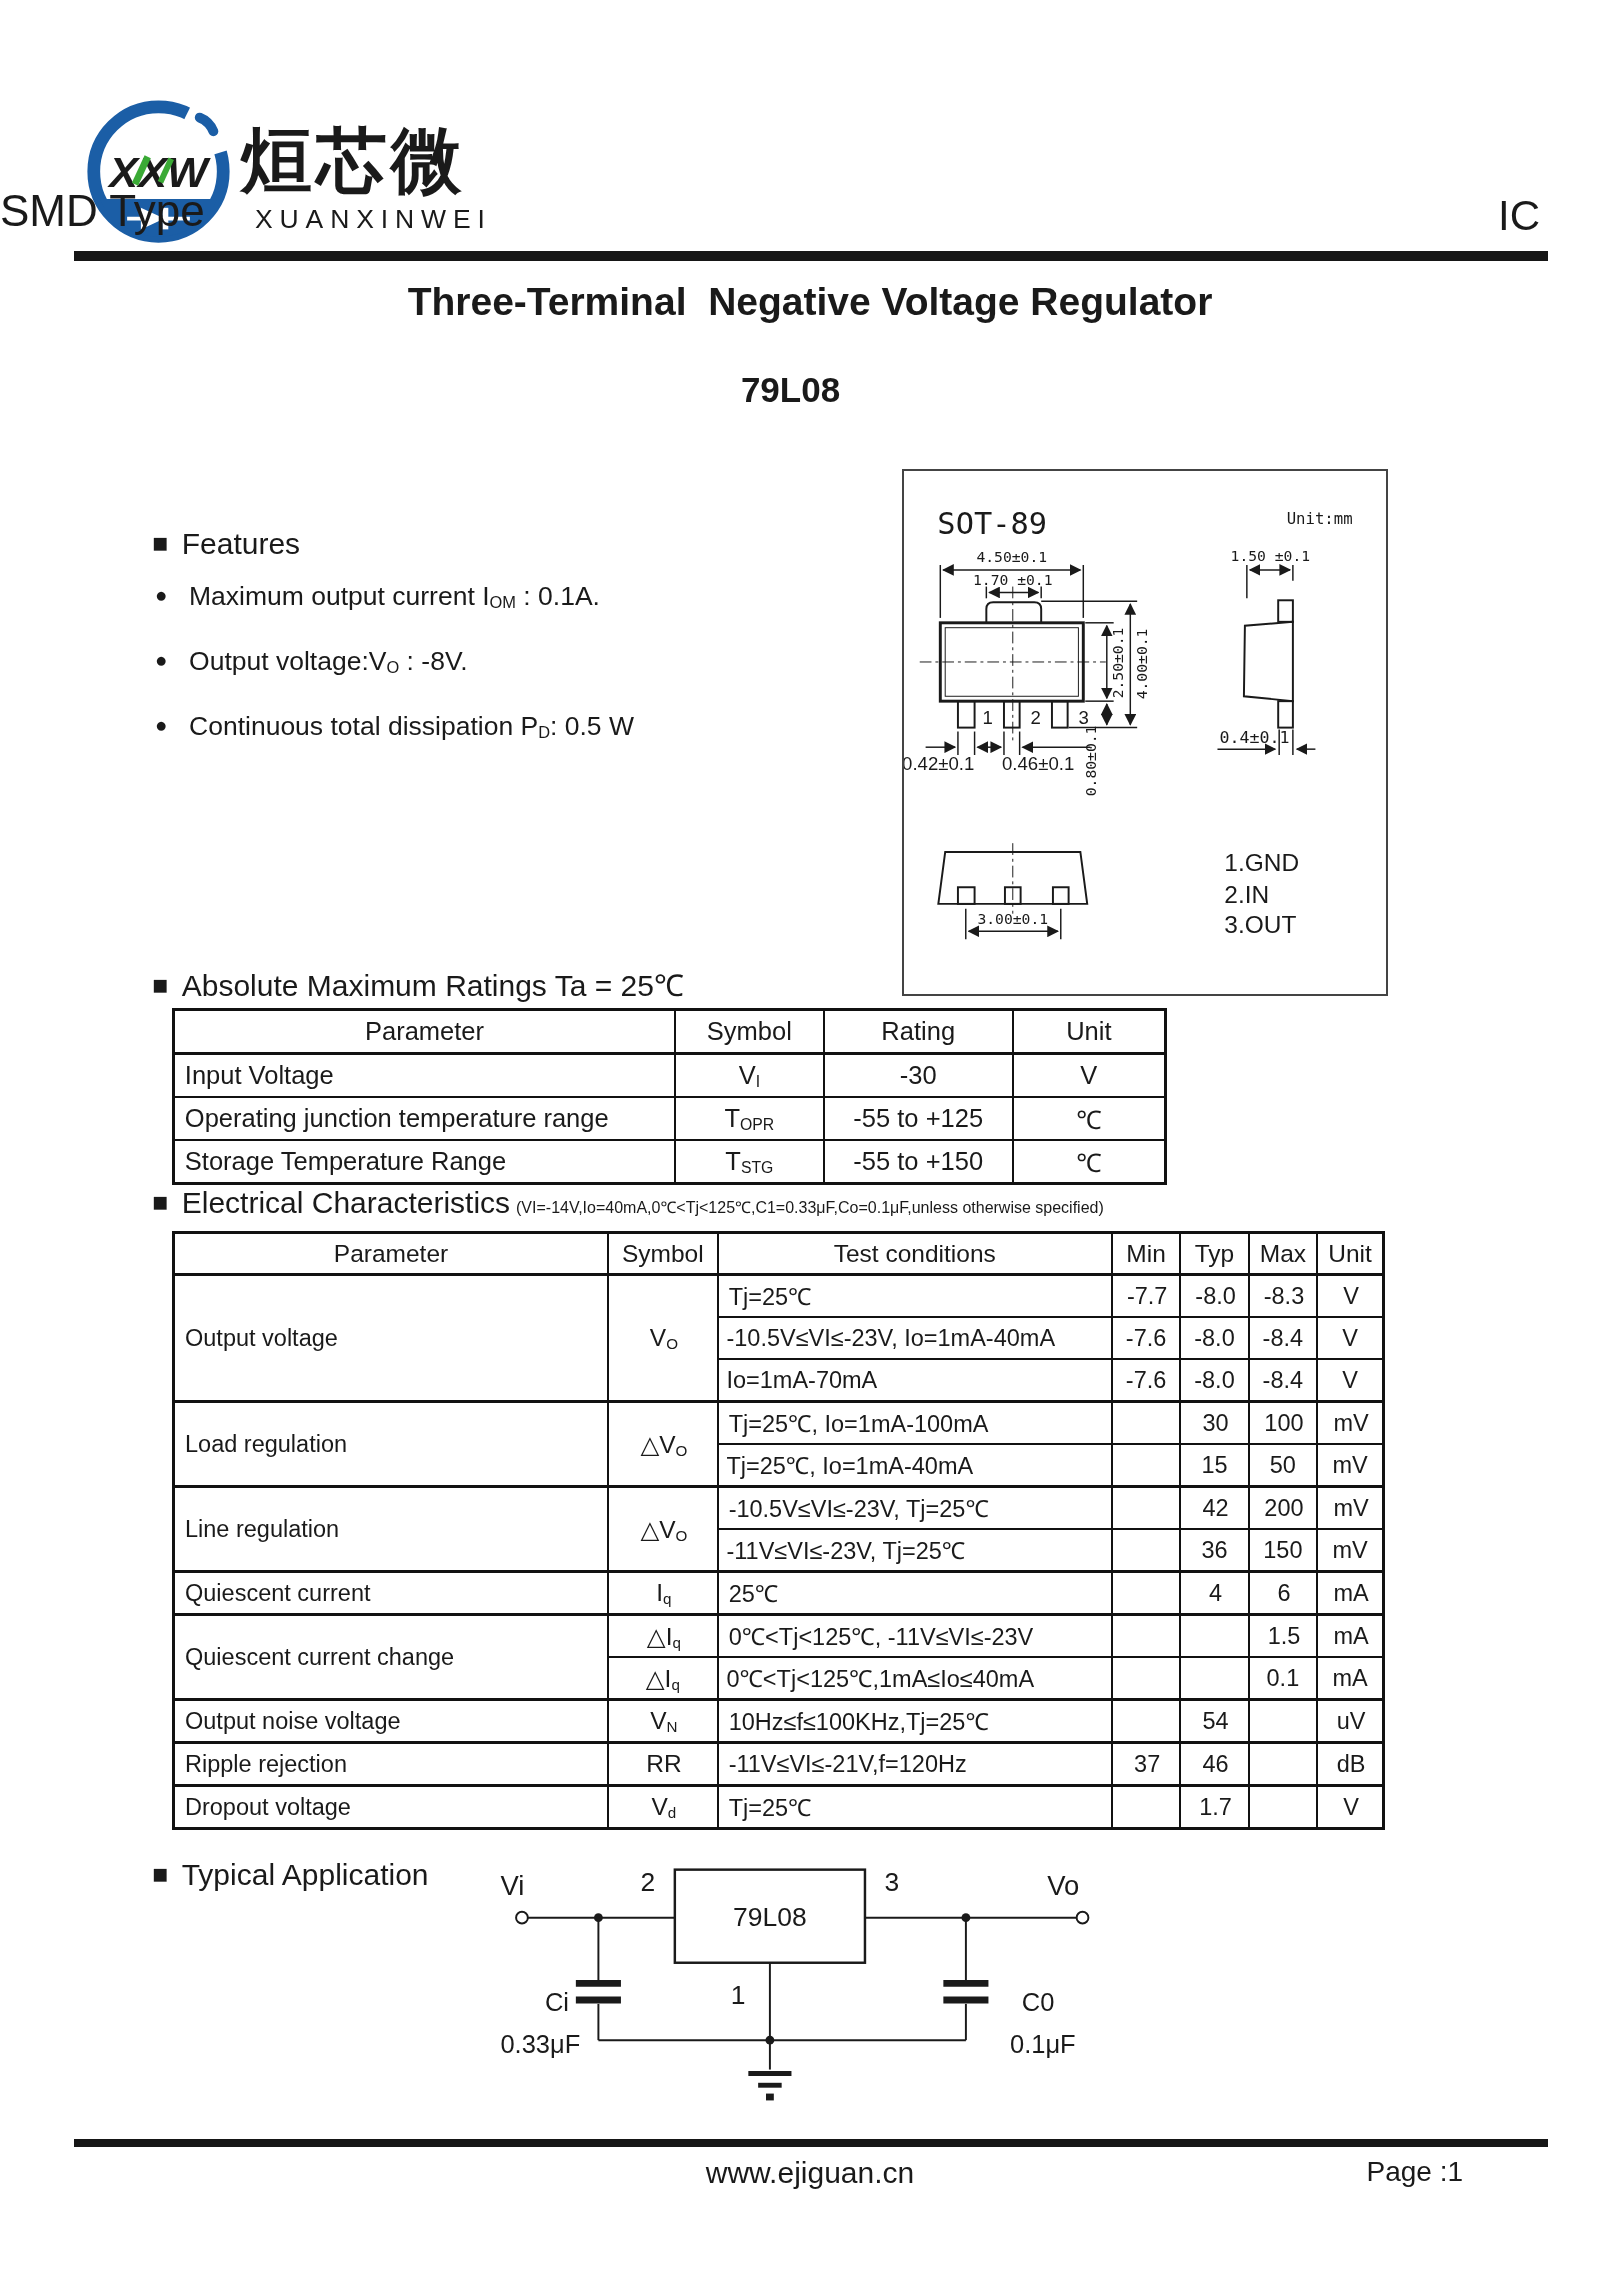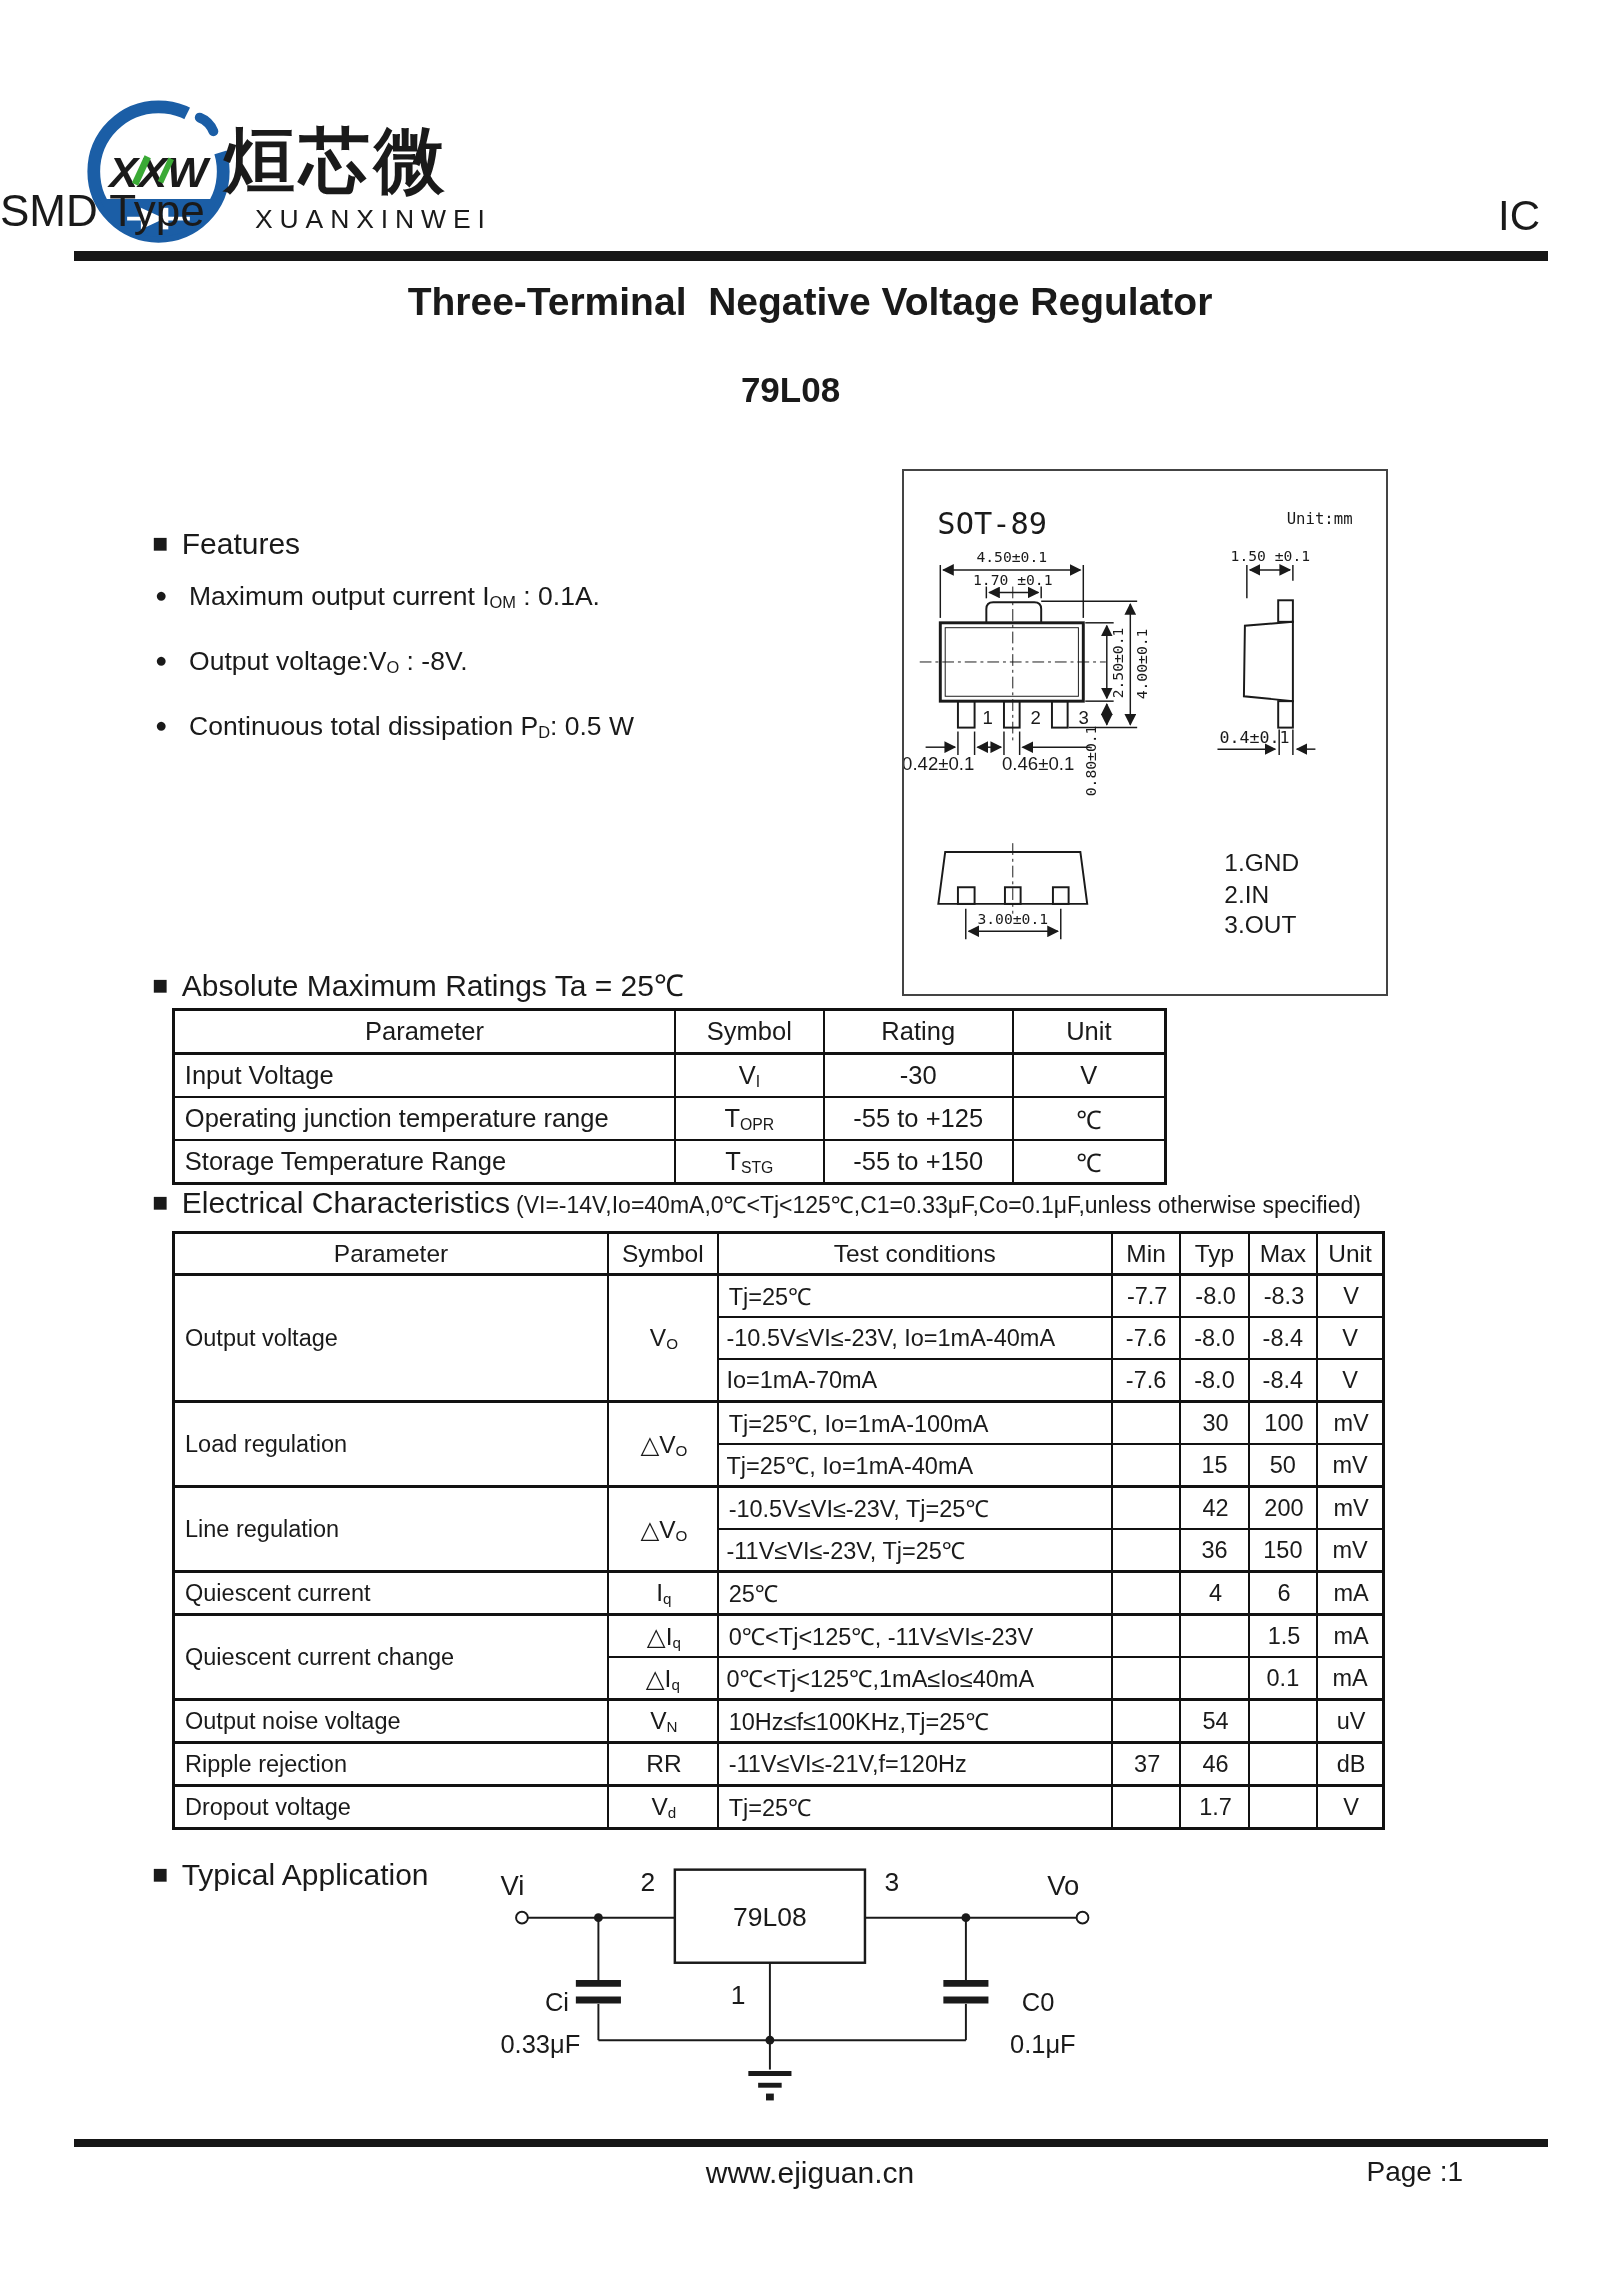--- a/index.html
+++ b/index.html
@@ -2,34 +2,34 @@
 <html><head>
 <meta charset="utf-8">
 <style>
   html,body{margin:0;padding:0;background:#e8e8e8;}
   .page{position:relative;width:1620px;height:2293px;background:#ffffff;margin:0 auto;
         font-family:"Liberation Sans",sans-serif;color:#1a1a1a;overflow:hidden;}
   .abs{position:absolute;}
   sub{font-size:62%;vertical-align:-0.18em;letter-spacing:0;}
 
   
-  .brand-cn{left:224px;top:114px;font-size:71px;font-weight:700;letter-spacing:3.9px;white-space:nowrap;}
+  .brand-cn{left:241px;top:114px;font-size:71px;font-weight:700;letter-spacing:3.9px;white-space:nowrap;}
   .brand-en{left:255px;top:204px;font-size:26.5px;font-weight:400;letter-spacing:6.9px;white-space:nowrap;}
   .doc-type{left:0;right:0;top:186px;text-align:left;font-size:44px;}
   .category{right:80px;top:192px;font-size:42px;}
   .header-rule{left:74px;top:251px;width:1474px;height:9.8px;background:#161616;}
 
   
   .product-title{left:0;right:0;top:280px;text-align:center;font-size:39px;font-weight:700;white-space:pre;}
   .part-number{left:0;right:39px;top:370px;text-align:center;font-size:35px;font-weight:700;}
 
   
   .sec-head{font-size:30px;white-space:nowrap;}
   .sec-head .marker{font-size:26.5px;margin-right:13.7px;position:relative;top:-2px;}
-  .sec-sub{font-size:23px;font-weight:400;margin-left:5.9px;}
+  .sec-sub{font-size:16px;font-weight:400;margin-left:5.9px;}
 
   
   .features-list{left:155px;top:567px;width:784px;}
   .feat-item{font-size:26.5px;line-height:59px;white-space:nowrap;}
   .feat-item .dot{font-size:20.6px;margin-right:21.6px;position:relative;top:-2.9px;}
 
   
   .pkg-box{left:902px;top:469px;width:482px;height:523px;border:2px solid #444;}
 
   

